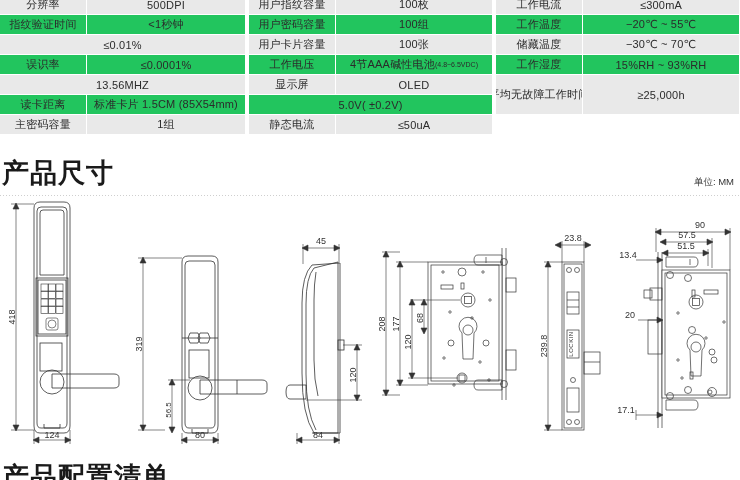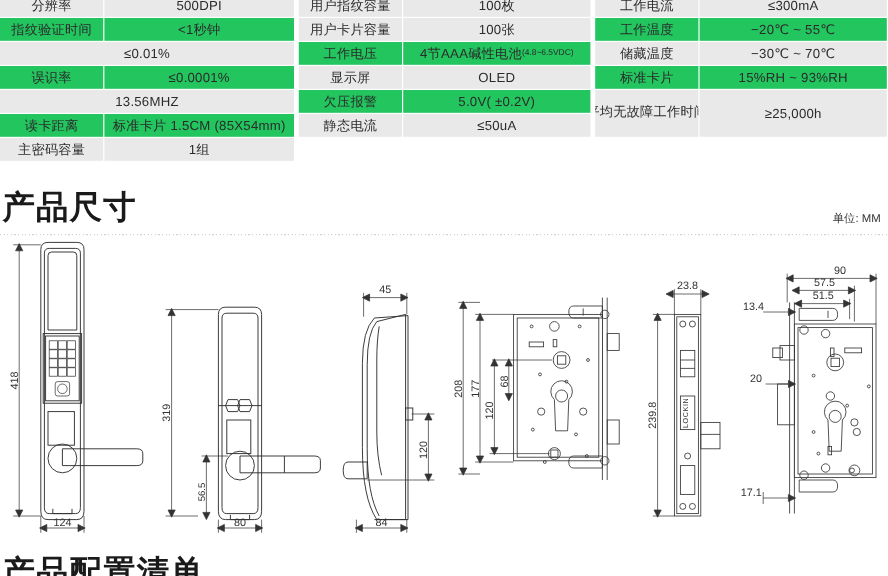--- a/index.html
+++ b/index.html
@@ -93,37 +93,40 @@
         <div class="lbl">主密码容量</div>
         <div class="val">1组</div>
       </div>
     </div>
 
     <div class="spec-group g2">
       <div class="spec-row">
         <div class="lbl">用户指纹容量</div>
         <div class="val">100枚</div>
       </div>
+      <div class="spec-row alt">
+        <div class="lbl">用户密码容量</div>
+        <div class="val">100组</div>
+      </div>
       <div class="spec-row">
         <div class="lbl">用户卡片容量</div>
         <div class="val">100张</div>
       </div>
       <div class="spec-row alt">
         <div class="lbl">工作电压</div>
         <div class="val">
           <span>4节AAA碱性电池</span>
             <span class="sub">(4.8~6.5VDC)</span>
         </div>
       </div>
       <div class="spec-row">
         <div class="lbl">显示屏</div>
         <div class="val">OLED</div>
       </div>
       <div class="spec-row alt">
-        <div class="lbl">欠压报警</div>
         <div class="val">5.0V( ±0.2V)</div>
       </div>
       <div class="spec-row">
         <div class="lbl">静态电流</div>
         <div class="val">≤50uA</div>
       </div>
     </div>
 
     <div class="spec-group g3">
       <div class="spec-row">
@@ -132,21 +135,21 @@
       </div>
       <div class="spec-row alt">
         <div class="lbl">工作温度</div>
         <div class="val">−20℃ ~ 55℃</div>
       </div>
       <div class="spec-row">
         <div class="lbl">储藏温度</div>
         <div class="val">−30℃ ~ 70℃</div>
       </div>
       <div class="spec-row alt">
-        <div class="lbl">标准卡片</div>
+        <div class="lbl">工作湿度</div>
         <div class="val">15%RH ~ 93%RH</div>
       </div>
       <div class="spec-row tall">
         <div class="lbl">
           <span>平均无故障</span>
           <span>工作时间</span>
         </div>
         <div class="val">≥25,000h</div>
       </div>
     </div>

